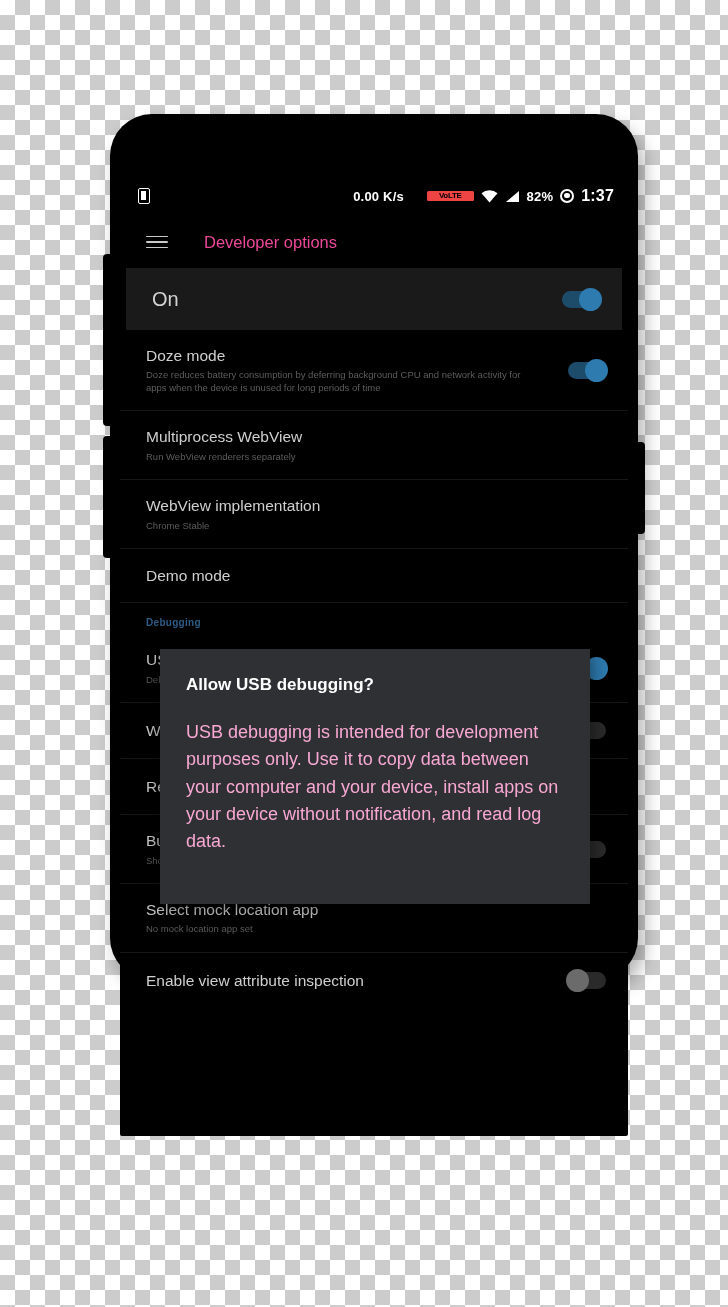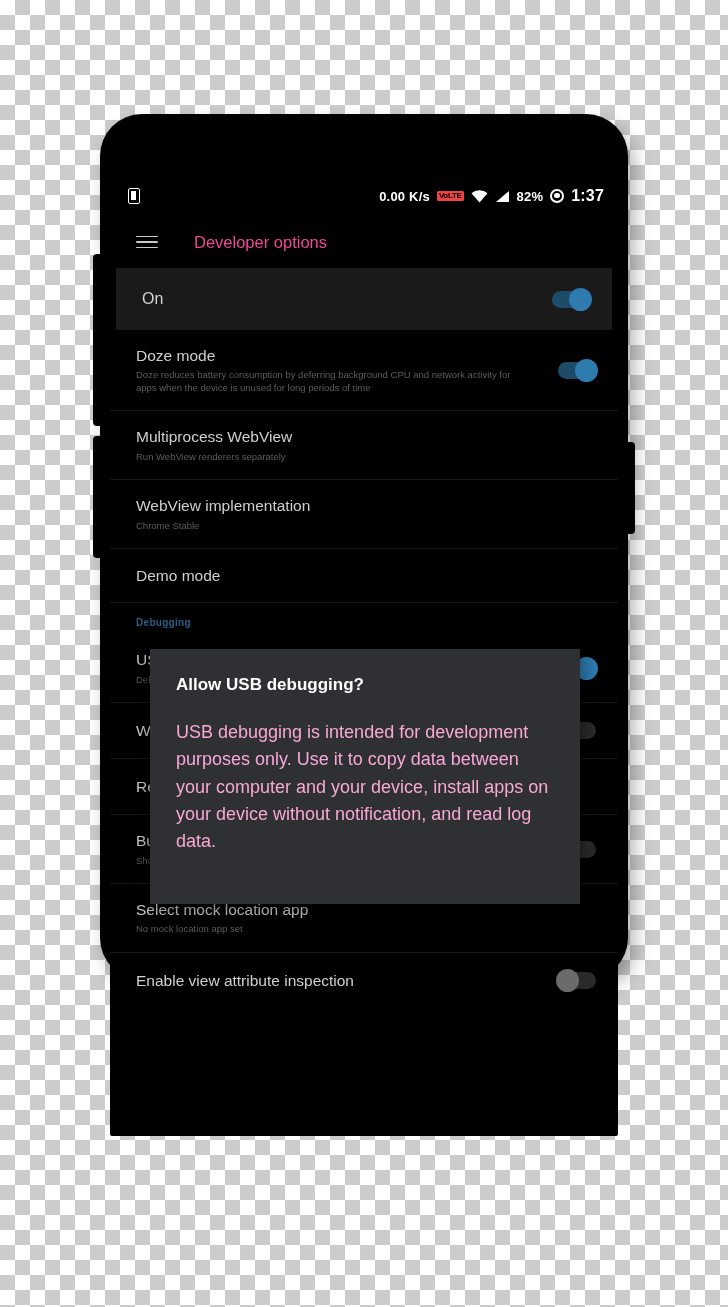--- a/index.html
+++ b/index.html
@@ -12,21 +12,21 @@
       linear-gradient(45deg, #cccccc 25%, transparent 25%, transparent 75%, #cccccc 75%, #cccccc);
     background-size:30px 30px;
     background-position:0 0, 15px 15px;
     position:relative;
     overflow:hidden;
   }
 
   
   #phone {
     position:absolute;
-    left:100px; top:114px;
+    left:110px; top:114px;
     width:528px; height:866px;
     background:#000;
     border-radius:42px;
     box-shadow: 6px 10px 18px rgba(0,0,0,0.30);
   }
   .side-btn { position:absolute; background:#000; }
   #btn-left-volume { left:-7px; top:140px; width:9px; height:172px; border-radius:4px 0 0 4px; }
   #btn-left-power  { left:-7px; top:322px; width:9px; height:122px; border-radius:4px 0 0 4px; }
   #btn-right-slider{ right:-7px; top:328px; width:9px; height:92px;  border-radius:0 4px 4px 0; }
 
@@ -59,23 +59,24 @@
     position:relative;
   }
   .notif-usb-icon::after{
     content:""; position:absolute; left:2.4px; top:2.2px;
     width:5px; height:8.5px; background:#fff;
   }
   .netspeed { font-size:13px; font-weight:bold; }
   .volte-badge {
     background:#ef4444; color:#000;
     font-size:8px; font-weight:bold;
-    padding:1px 2px; border-radius:1.5px;
+    padding:1px 12px; border-radius:1.5px;
     line-height:1.05; letter-spacing:-0.3px;
     font-family:"Liberation Sans", sans-serif;
+    margin-left:16px;
   }
   .wifi-icon { width:17px; height:13px; position:relative; }
   .wifi-icon svg { display:block; }
   .signal-icon { width:15px; height:13px; }
   .battery-pct { font-size:13px; font-weight:bold; }
   .alarm-icon {
     width:14px; height:14px; border-radius:50%;
     border:2.2px solid #fff; position:relative;
   }
   .alarm-icon::after{
@@ -92,21 +93,21 @@
 
   
   #list { position:relative; }
   .master-card {
     background:#1a1a1a;
     margin:0 6px;
     height:62px;
     display:flex; align-items:center;
     padding:0 22px 0 26px;
   }
-  .master-card .label { font-size:16px; color:#d2d2d2; }
+  .master-card .label { font-size:20px; color:#d2d2d2; }
 
   .row {
     position:relative;
     display:flex; align-items:center;
     padding:16px 22px 16px 26px;
     min-height:58px;
     border-bottom:1px solid #161616;
   }
   .row .texts { flex:1; padding-right:14px; }
   .row .t-title { font-size:15.5px; color:#cfcfcf; line-height:1.25; }

